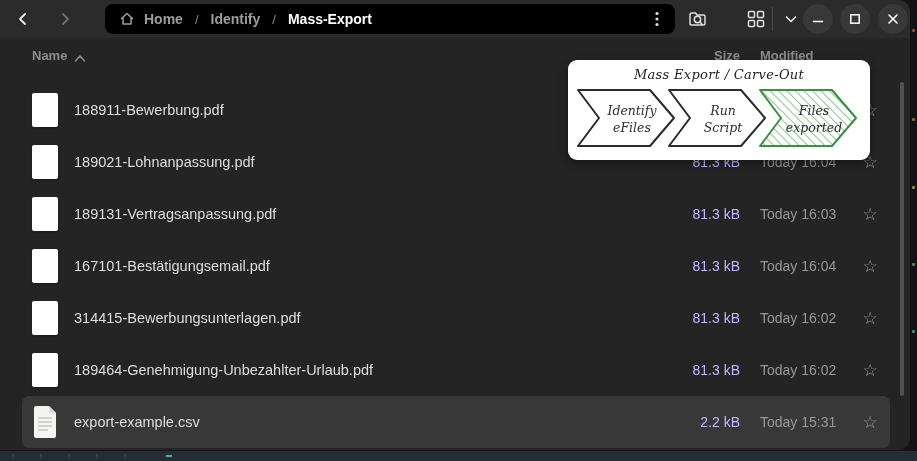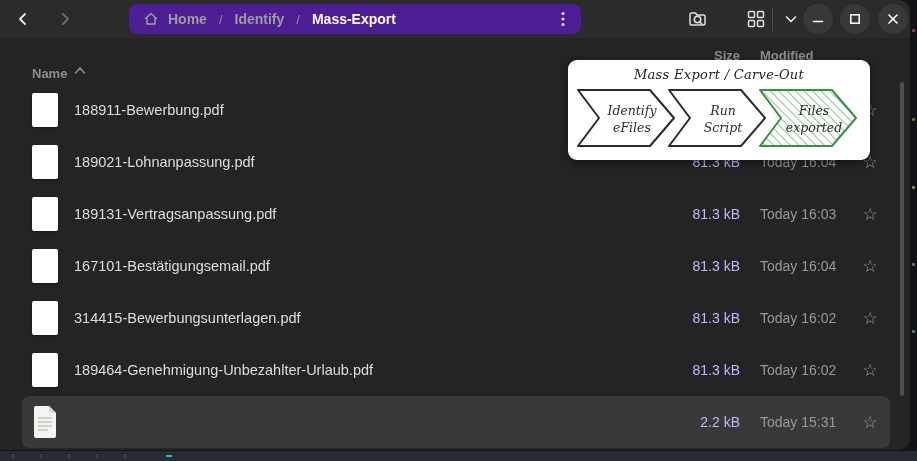--- a/index.html
+++ b/index.html
@@ -12,23 +12,23 @@
             background:#242424; border-radius:0 12px 12px 0; overflow:hidden; }
 
   
   .headerbar { position:absolute; left:0; top:0; width:100%; height:38px; background:#2b2b2b; }
   .navbtn { position:absolute; top:6px; width:26px; height:26px; display:flex;
             align-items:center; justify-content:center; border-radius:6px; }
   .navbtn svg { display:block; }
   .btn-back { left:10px; }
   .btn-forward { left:52px; }
 
-  .pathbar { position:absolute; left:105px; top:4px; width:452px; height:30px;
-             background:#4c1d95; border-radius:8px; display:flex; align-items:center;
-             padding-left:14px;margin-left:24px; }
+  .pathbar { position:absolute; left:105px; top:4px; width:570px; height:30px;
+             background:#000000; border-radius:8px; display:flex; align-items:center;
+             padding-left:14px; }
   .crumb { font-size:14px; color:#9d9d9d; font-weight:700; }
   .crumb.current { color:#ffffff; }
   .crumb-sep { color:#8a8a8a; font-size:13px; margin:0 12px; }
   .home-ico { margin-right:9px; display:flex; }
   .kebab { position:absolute; right:6px; top:3px; width:24px; height:24px;
            display:flex; align-items:center; justify-content:center; }
 
   .hdr-ico { position:absolute; top:7px; width:24px; height:24px; display:flex;
              align-items:center; justify-content:center; }
   .ico-search { left:686px; }
@@ -38,21 +38,21 @@
 
   .winctl { position:absolute; top:4px; width:30px; height:30px; border-radius:50%;
             background:#383838; display:flex; align-items:center; justify-content:center; }
   .ctl-min { left:803px; }
   .ctl-max { left:840px; }
   .ctl-close { left:878px; }
 
   
   .colhead { position:absolute; top:46px; left:0; width:100%; height:22px;
              font-size:13px; font-weight:700; color:#8d8d8d; }
-  .col-name { position:absolute; left:32px; top:20px; display:flex; align-items:flex-start; gap:7px; }
+  .col-name { position:absolute; left:32px; top:2px; display:flex; align-items:flex-end; gap:7px; }
   .col-size { position:absolute; left:660px; width:80px; top:2px; text-align:right; }
   .col-mod  { position:absolute; left:760px; top:2px; }
 
   
   .rows { position:absolute; left:0; top:84px; width:100%; }
   .row { position:relative; height:52px; }
   .row-bg { position:absolute; left:22px; right:20px; top:0; height:52px; border-radius:7px; }
   .row.highlighted .row-bg { background:#383838; }
   .ficon { position:absolute; left:32px; top:9px; width:26px; height:34px; }
   .pdf-page { width:26px; height:34px; background:#ffffff; border-radius:2px;
@@ -270,20 +270,21 @@
             <path d="M2 3 a2 2 0 0 1 2-2 h13 l7 7 v23 a2 2 0 0 1-2 2 h-18 a2 2 0 0 1-2-2 z" fill="#f4f4f2"></path>
             <path d="M17 1 l7 7 h-6 a1 1 0 0 1-1-1 z" fill="#d8d8d4"></path>
             <g stroke="#c9c9c5" stroke-width="1.6">
               <line x1="6" y1="13" x2="20" y2="13"></line>
                 <line x1="6" y1="17" x2="20" y2="17"></line>
               <line x1="6" y1="21" x2="20" y2="21"></line>
                 <line x1="6" y1="25" x2="16" y2="25"></line>
             </g>
           </svg>
         </div>
+        <div class="fname">export-example.csv</div>
         <div class="fsize">2.2 kB</div>
         <div class="fmod">Today 15:31</div>
         <div class="fstar">☆</div>
       </div>
     </div>
 
     <div class="scrollbar"></div>
   </div>
 
   <div class="overlay">

